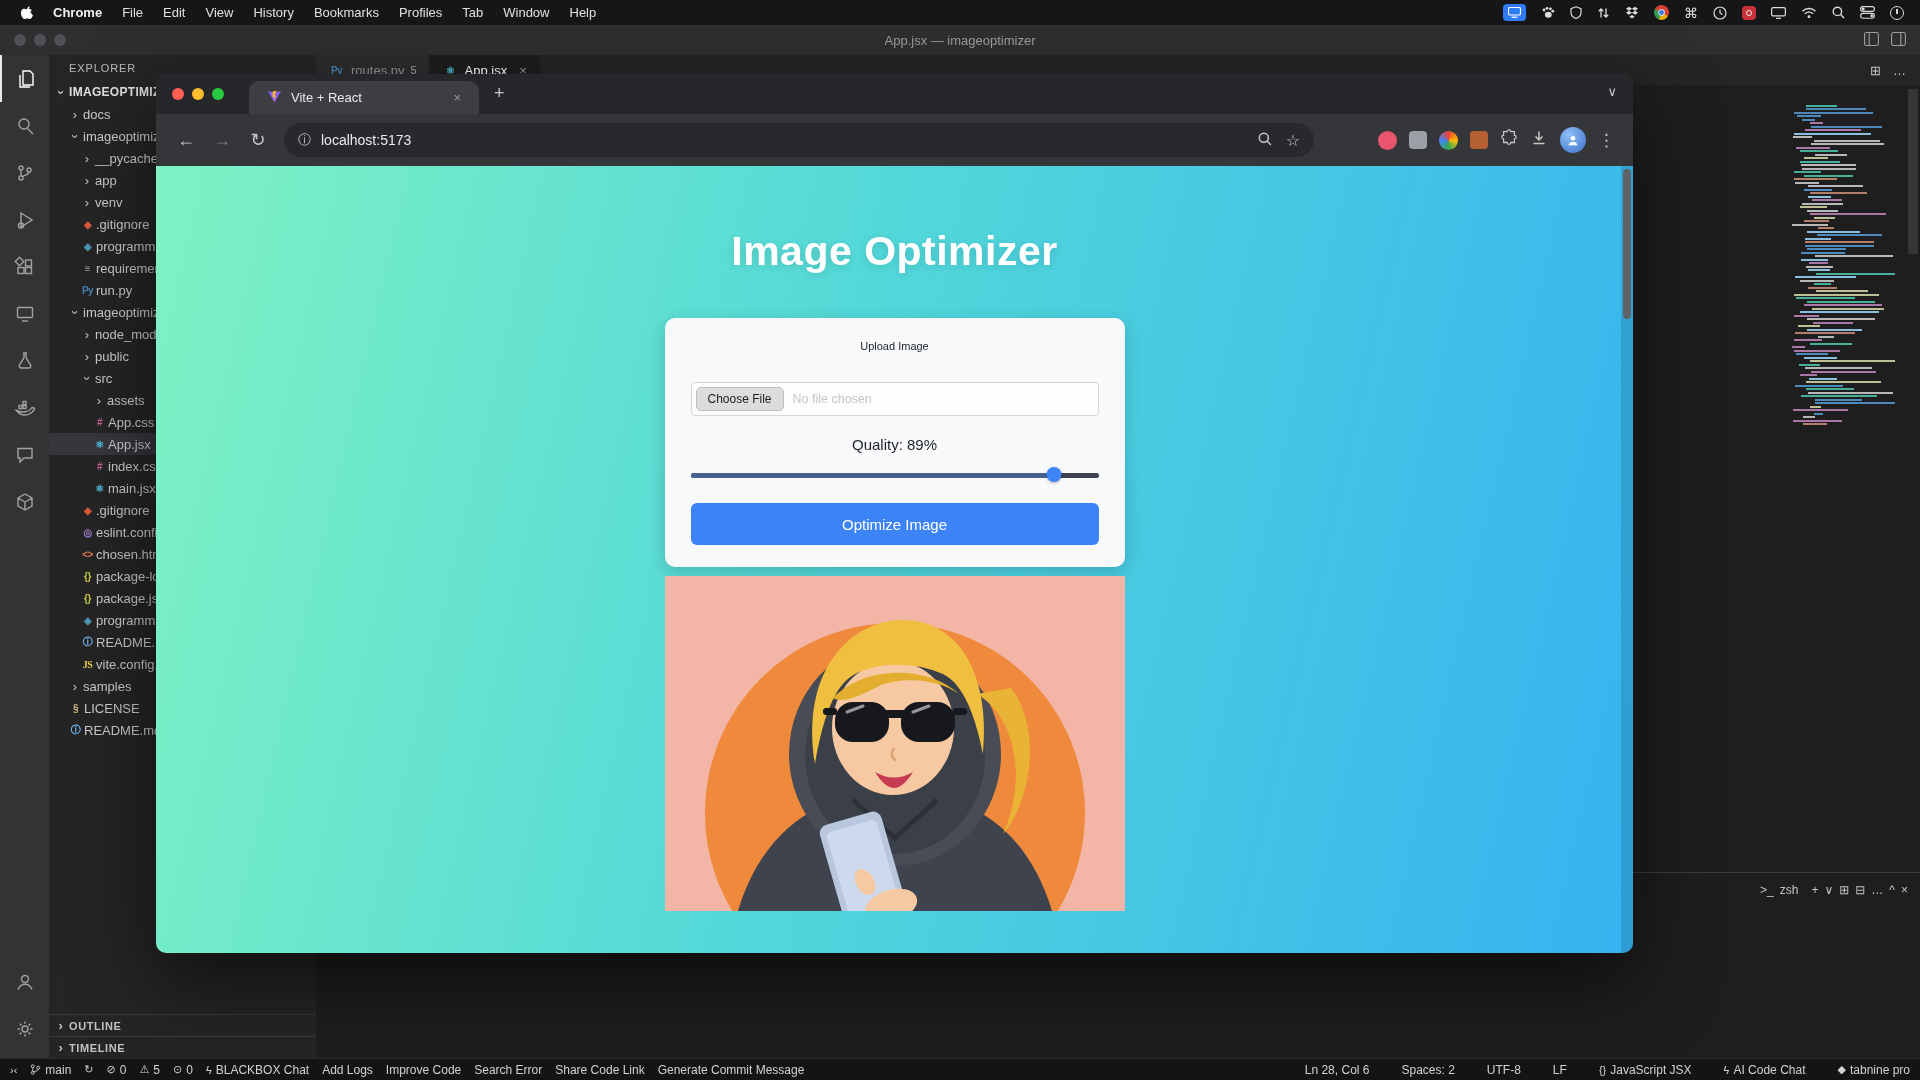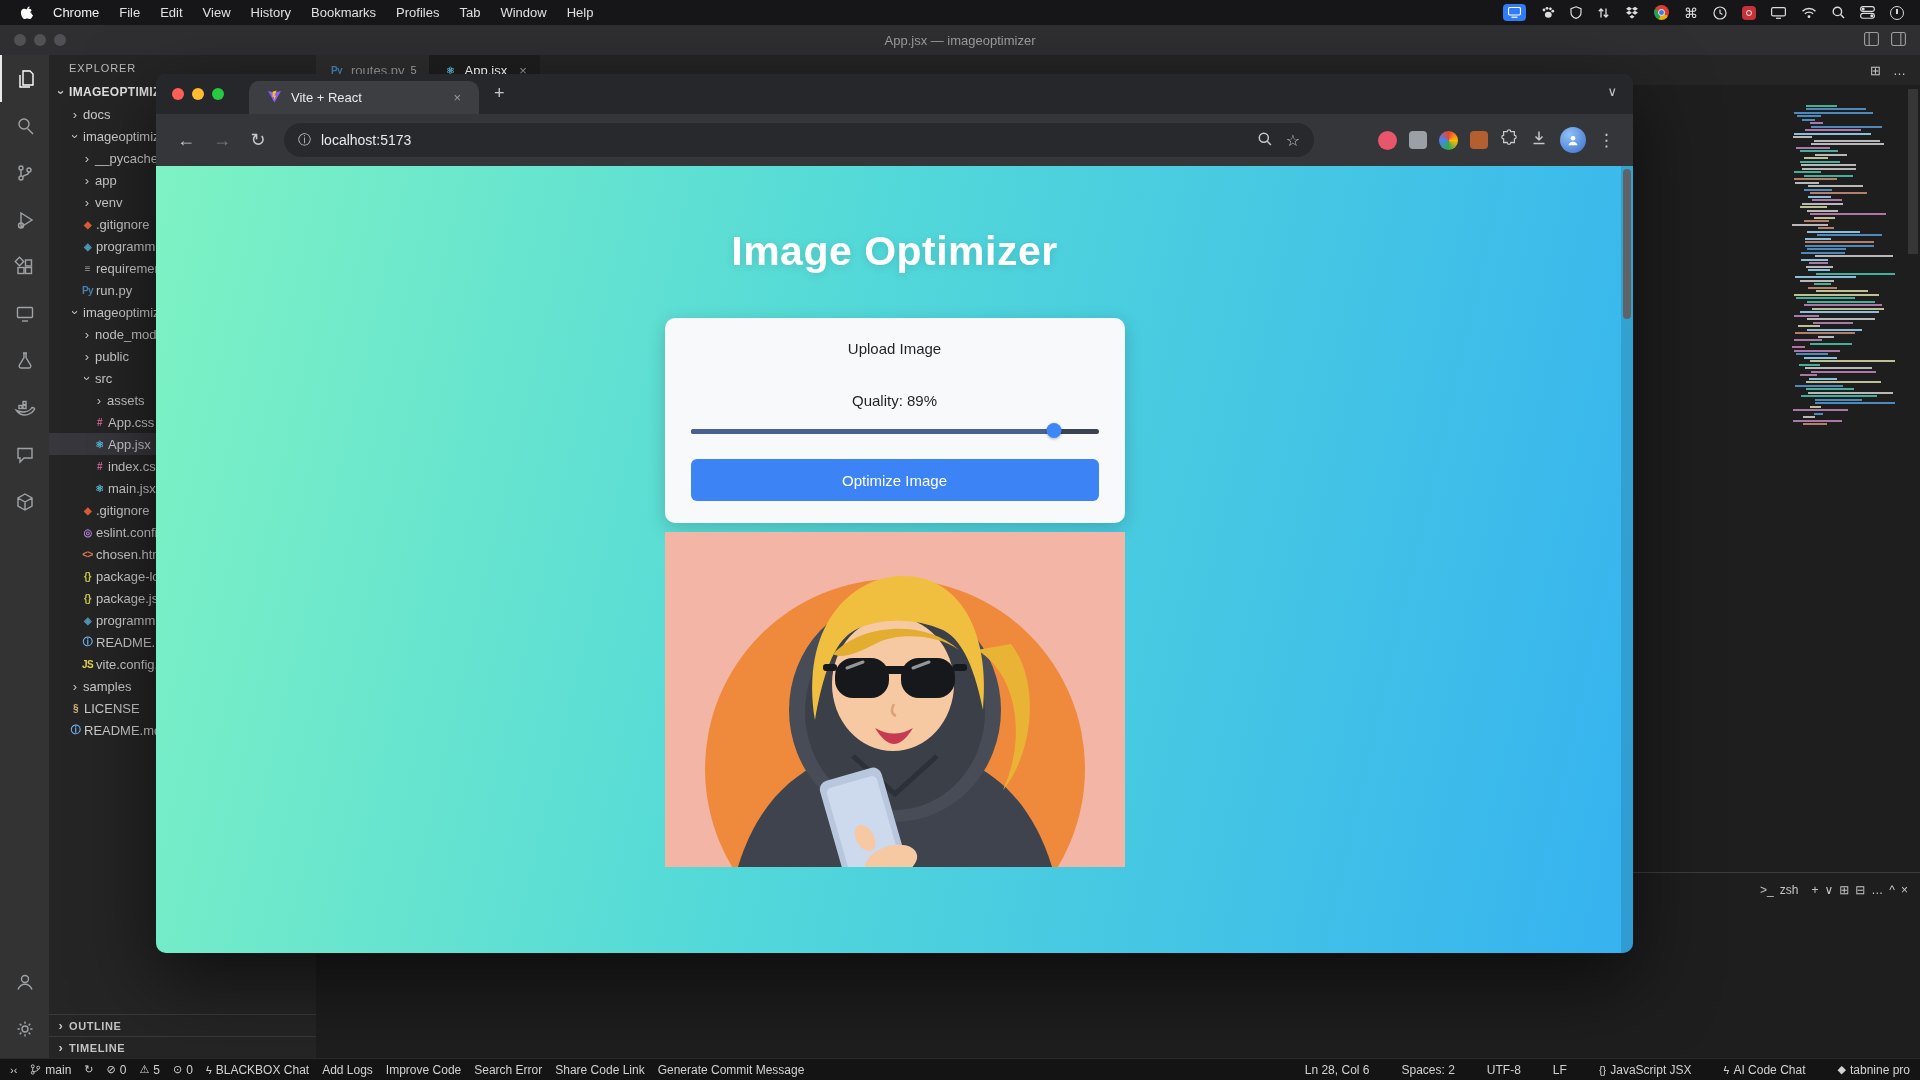--- a/index.html
+++ b/index.html
@@ -3,21 +3,21 @@
 <meta charset="utf-8">
 <style>
   *{margin:0;padding:0;box-sizing:border-box}
   html,body{width:1920px;height:1080px;overflow:hidden;background:#1e1e1e;
     font-family:"Liberation Sans",sans-serif;-webkit-font-smoothing:antialiased}
 
   
   .menubar{position:absolute;top:0;left:0;right:0;height:25px;background:#161618;
     display:flex;align-items:center;color:#f1f1f1;font-size:13px;padding:0 10px;z-index:90}
   .apple{padding:0 10px;display:flex;align-items:center}
-  .mb-app{font-weight:400;padding:0 10px}
+  .mb-app{font-weight:700;padding:0 10px}
   .mb-item{padding:0 10px;opacity:.92}
   .mb-right{margin-left:auto;display:flex;align-items:center;gap:15px;padding-right:6px}
   .mbi{display:flex;align-items:center;justify-content:center;opacity:.92}
   .mbi.pill{background:#2f7cf6;border-radius:4px;padding:3px 5px;opacity:1}
   .chrome-dot{width:15px;height:15px;border-radius:50%;
     background:conic-gradient(#ea4335 0 120deg,#fbbc05 120deg 200deg,#34a853 200deg 300deg,#ea4335 300deg);
     position:relative}
   .chrome-dot::after{content:"";position:absolute;inset:4px;border-radius:50%;background:#4285f4;border:1.5px solid #fff}
   .onepw{width:14px;height:14px;border-radius:4px;background:#d6343c;position:relative}
   .onepw::after{content:"";position:absolute;inset:4px;border-radius:50%;border:1.6px solid #fff}
@@ -99,21 +99,21 @@
   .avatar{width:26px;height:26px;border-radius:50%;background:radial-gradient(circle at 35% 30%,#8fc0f7,#3b6fc9);
     display:flex;align-items:center;justify-content:center}
   .kebab{color:#c7c7c7;font-size:17px}
 
   .c-content{position:relative;height:787px;overflow:hidden;
     background:linear-gradient(103deg,#7ef2c3 0%,#52d8d9 45%,#35b2f0 100%)}
   .page-title{margin-top:62px;text-align:center;color:#ffffff;font-size:41px;font-weight:700;
     text-shadow:0 2px 8px rgba(0,0,0,.12);letter-spacing:.5px}
   .card{width:460px;margin:43px auto 0;background:#f8f9fa;border-radius:10px;box-shadow:0 5px 18px rgba(0,0,0,.18);
     padding:22px 26px;display:flex;flex-direction:column;align-items:center}
-  .upload-label{font-size:15px;color:#1f2328;margin-bottom:15px}
+  .upload-label{font-size:11px;color:#1f2328;margin-bottom:30px}
   .filebox{width:100%;height:34px;border:1px solid #d3d7dc;border-radius:4px;background:#fdfdfd;
     display:flex;align-items:center;padding:0 4px;gap:9px}
   .choosebtn{background:#dcdcdf;border:1px solid #bfbfc4;border-radius:5px;font-size:12px;color:#1d1d1f;padding:4px 11px}
   .filestatus{font-size:12.5px;color:#c2c6cb}
   .quality-label{font-size:15px;color:#1f2328;margin:20px 0 14px}
   .slider{position:relative;width:100%;height:15px}
   .s-track{position:absolute;left:0;right:0;top:6px;height:5px;border-radius:3px;background:#3b4252}
   .s-fill{position:absolute;left:0;top:6px;height:5px;border-radius:3px;background:#49618f}
   .s-thumb{position:absolute;top:0;width:15px;height:15px;border-radius:50%;background:#3e86f7;
     transform:translateX(-50%);box-shadow:0 1px 3px rgba(0,0,0,.3)}
@@ -417,21 +417,21 @@
       </div>
       <div class="trow" style="padding-left: 30px;">
         <span class="ficon" style="color: rgb(81, 154, 186);">◈</span>
         <span>programming</span>
       </div>
       <div class="trow" style="padding-left: 30px;">
         <span class="ficon" style="color: rgb(117, 190, 255);">ⓘ</span>
         <span>README.md</span>
       </div>
       <div class="trow" style="padding-left: 30px;">
-        <span class="ficon" style="color: rgb(232, 212, 77);">JS</span>
+        <span class="ficon" style="color: rgb(232, 212, 77); font-family: Liberation Serif, serif;">JS</span>
         <span>vite.config.js</span>
       </div>
       <div class="trow" style="padding-left: 18px;">
         <span class="chev">›</span>
         <span>samples</span>
       </div>
       <div class="trow" style="padding-left: 18px;">
         <span class="ficon" style="color: rgb(215, 186, 125);">§</span>
         <span>LICENSE</span>
       </div>
@@ -718,20 +718,24 @@
         </span>
       <span class="kebab">⋮</span>
     </span>
   </div>
 
   <div class="c-content">
     <h1 class="page-title">Image Optimizer</h1>
 
     <div class="card">
       <div class="upload-label">Upload Image</div>
+      <div class="filebox">
+        <span class="choosebtn">Choose File</span>
+        <span class="filestatus">No file chosen</span>
+      </div>
       <div class="quality-label">Quality: 89%</div>
       <div class="slider">
         <div class="s-track"></div>
         <div class="s-fill" style="width: 89%;"></div>
         <div class="s-thumb" style="left: 89%;"></div>
       </div>
       <button class="optbtn">Optimize Image</button>
     </div>
 
 

